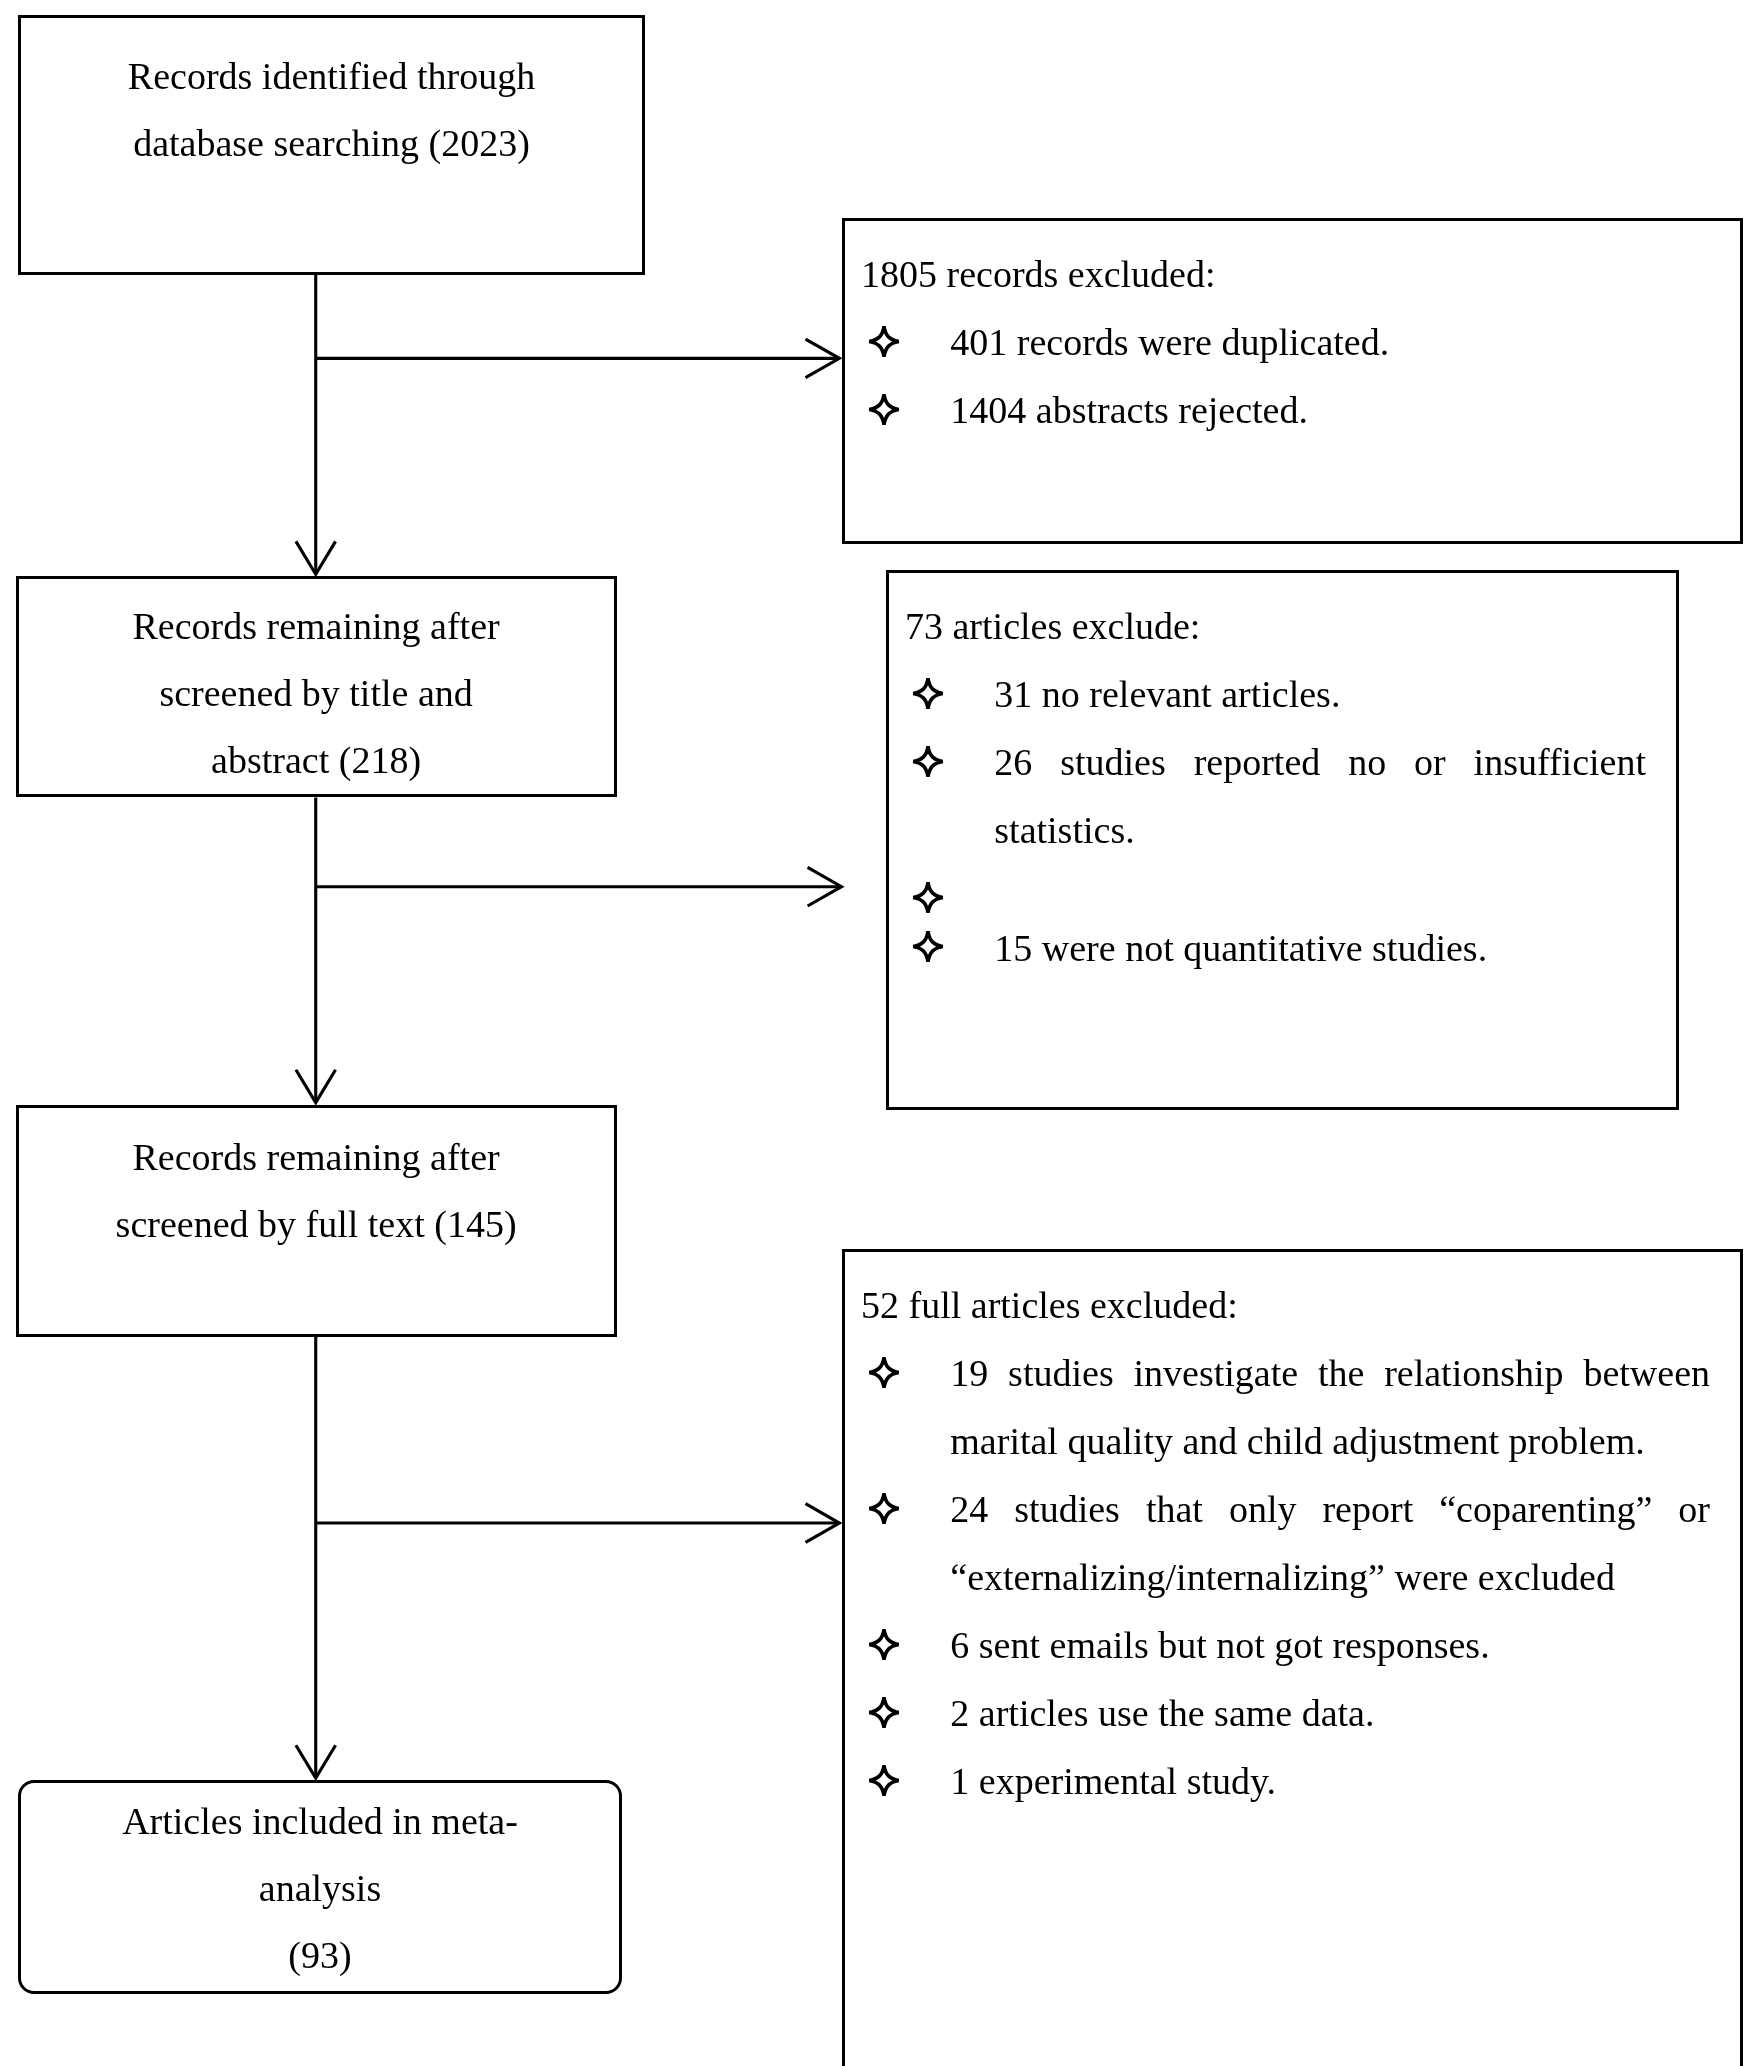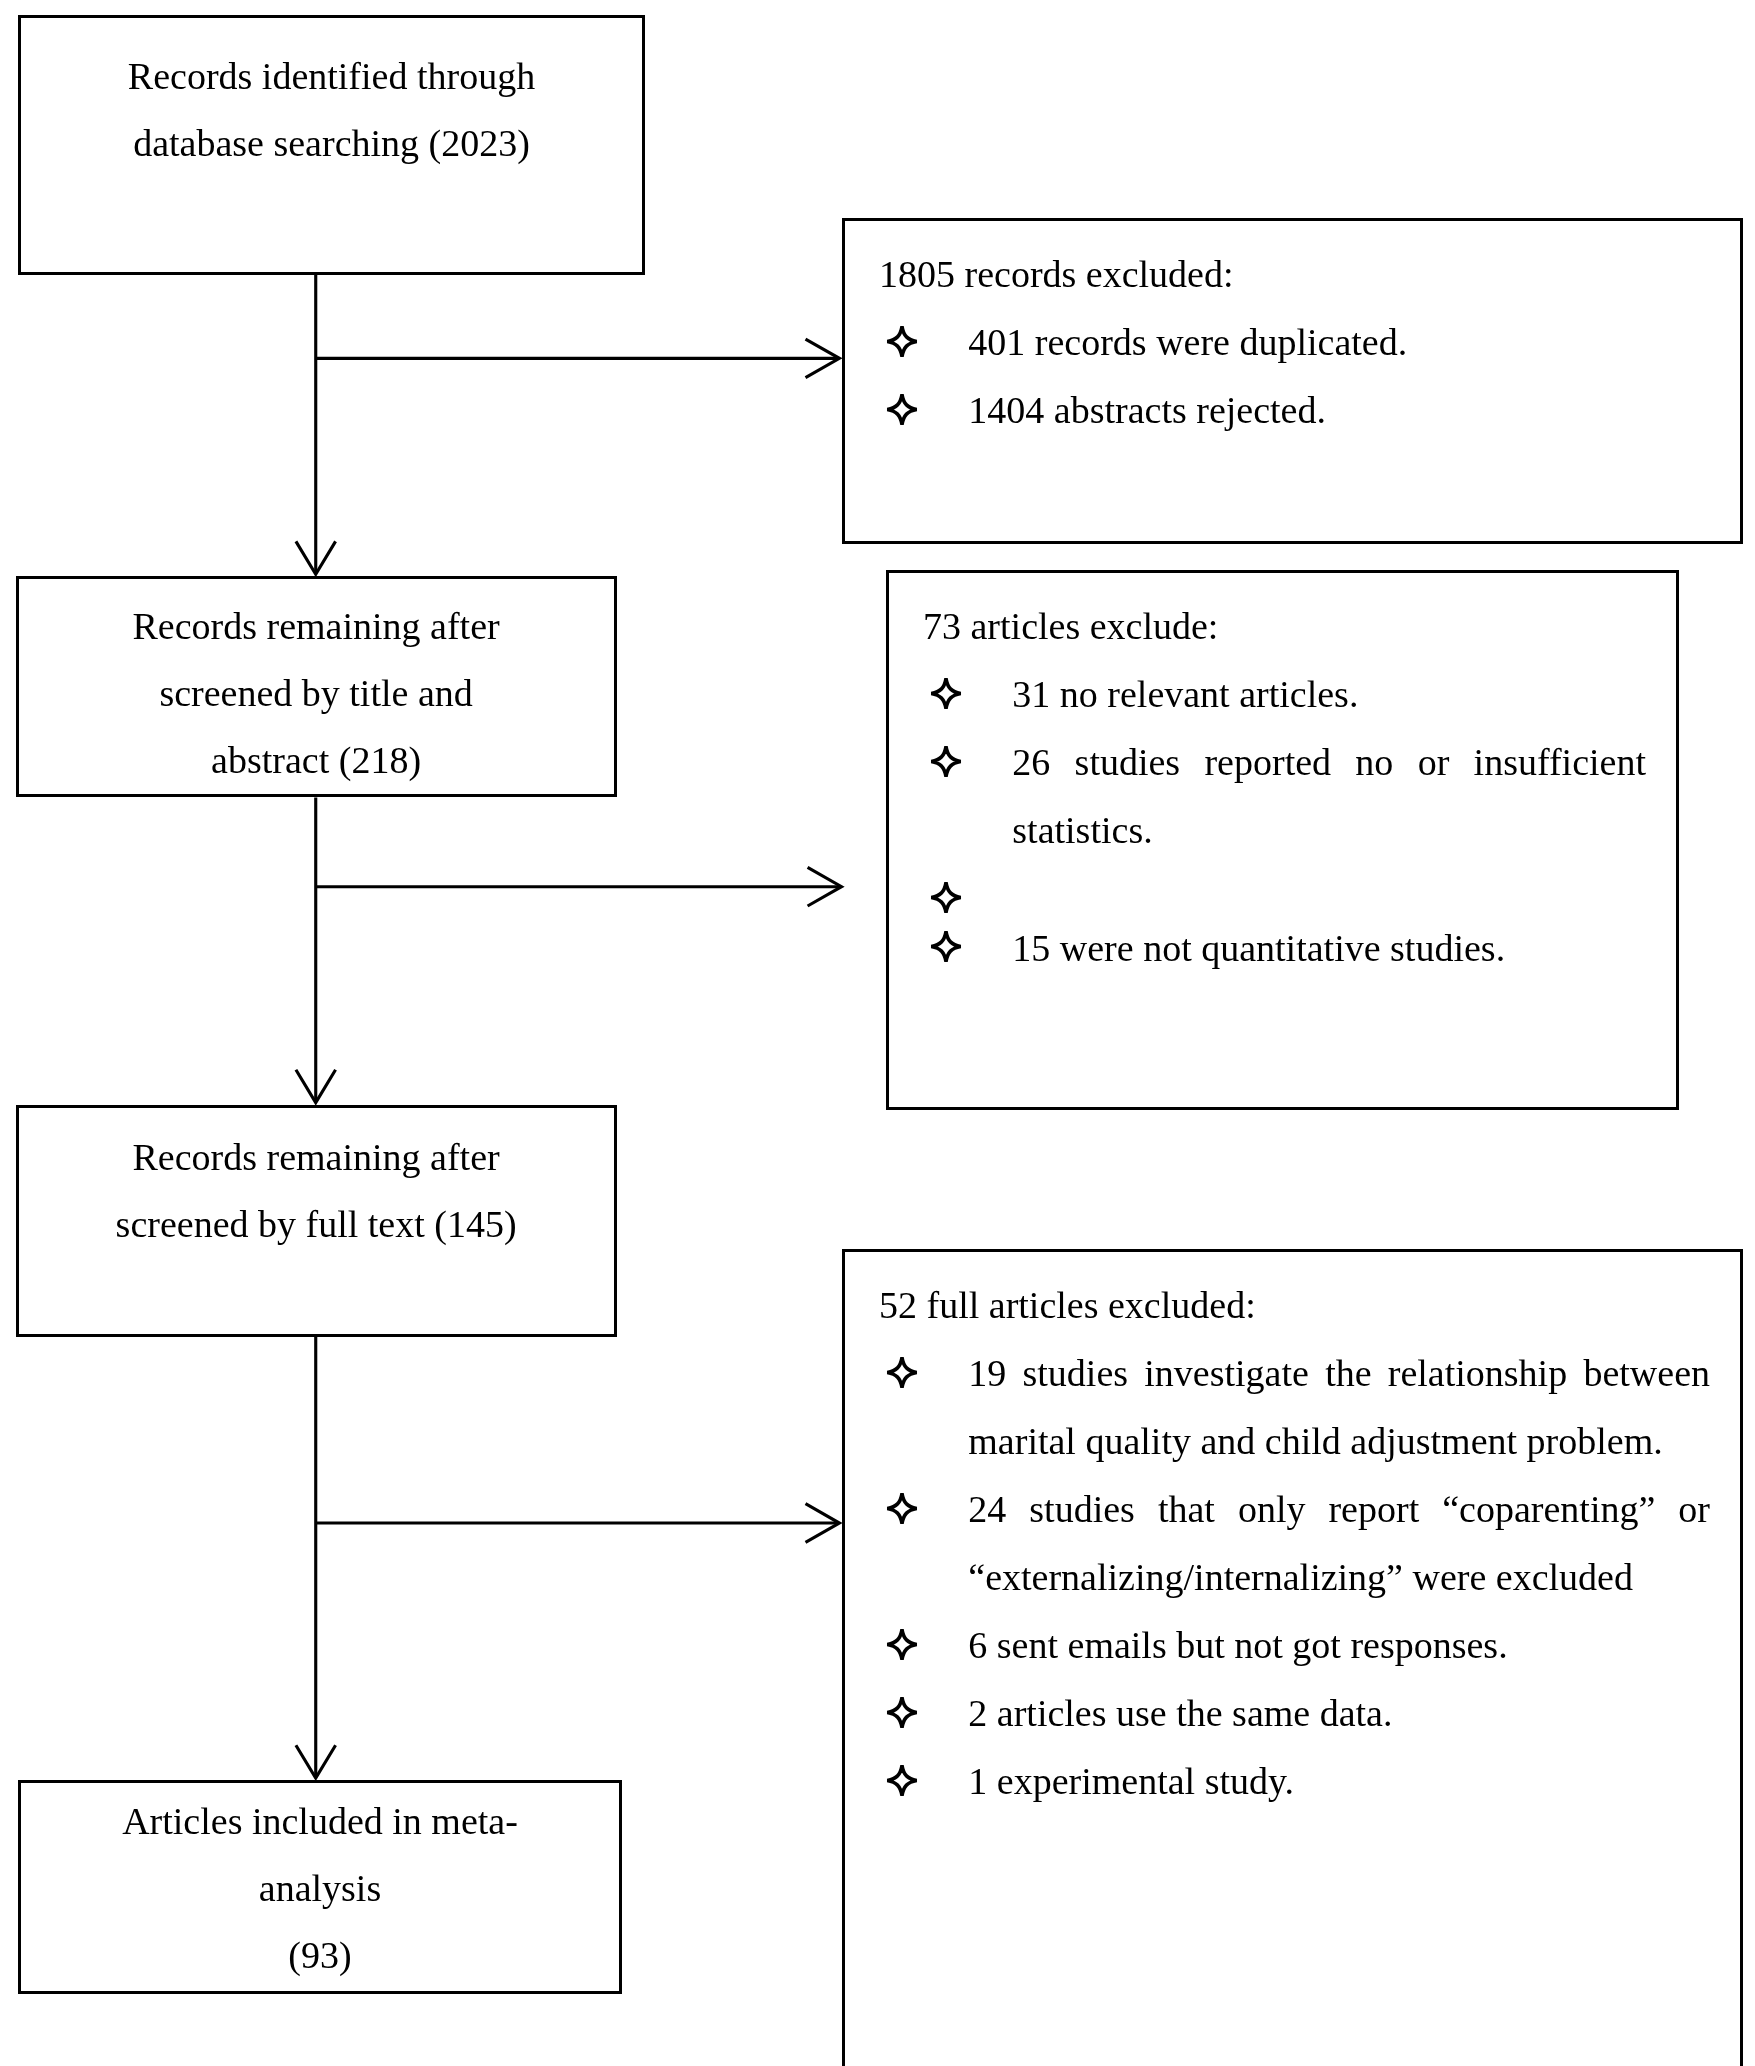--- a/index.html
+++ b/index.html
@@ -26,29 +26,29 @@
     box-sizing: border-box;
     border: 3.7px solid #000000;
     background: #ffffff;
     text-align: center;
     font-size: 38px;
     line-height: 67px;
   }
   .box-a { left: 18px;   top: 14.6px;   width: 627px; height: 260px;  padding-top: 25px; }
   .box-b { left: 15.6px;   top: 576px; width: 601px; height: 221px;  padding-top: 13.6px; }
   .box-c { left: 15.6px;   top: 1105px; width: 601px; height: 232px;  padding-top: 15.6px; }
-  .box-d { left: 18px;   top: 1780px; width: 604px; height: 214px;  padding-top: 5.2px; }
+  .box-d { left: 18px;   top: 1780px; width: 604px; height: 214px;  padding-top: 5.2px; border-radius: 16px; }
   .rbox {
     position: absolute;
     box-sizing: border-box;
     border: 3.7px solid #000000;
     background: #ffffff;
     font-size: 38px;
     line-height: 68px;
-    padding: 19px 30px 0 34px;
+    padding: 19px 30px 0 16px;
   }
   .box-r1 { left: 842px; top: 218px;  width: 901px; height: 326px; }
   .box-r2 { left: 842px; top: 570px; width: 793px; height: 540px; margin-left: 44px; }
   .box-r3 { left: 842px; top: 1249px; width: 901px; height: 970px; }
   .rtitle { text-align: left; }
   .bullet { display: flex; align-items: flex-start; }
   .marker { flex: 0 0 82px; padding-top: 16.7px; padding-left: 7.3px; }
   .marker svg { display: block; }
   .btext { flex: 1 1 auto; text-align: justify; }
 </style>

